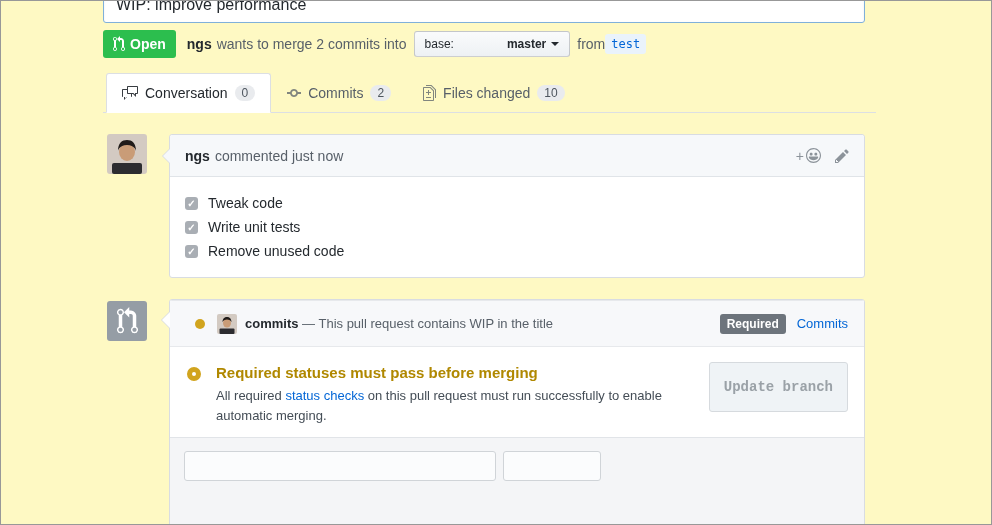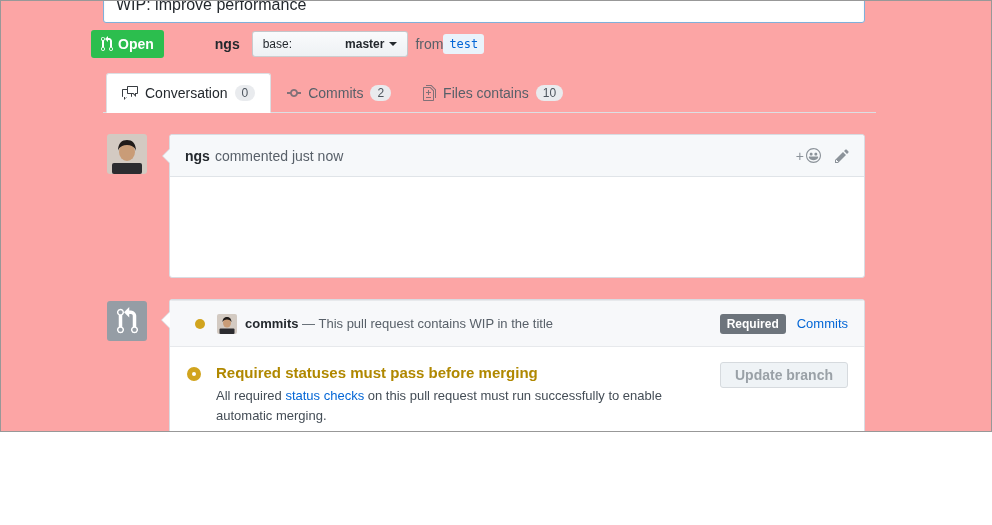--- a/index.html
+++ b/index.html
@@ -1,30 +1,30 @@
 <!DOCTYPE html>
 <html><head>
 <meta charset="utf-8">
 <style>
   * { margin:0; padding:0; box-sizing:border-box; }
   body { background:#fff; font-family:"Liberation Sans", sans-serif; }
   .screen {
-    position:relative; width:992px; height:432px; overflow:hidden;
-    background:#fca5a5; border:1px solid #989898; color:#24292e;
+    position:relative; width:992px; height:525px; overflow:hidden;
+    background:#fef9c3; border:1px solid #989898; color:#24292e;
   }
   
   .title-input {
     position:absolute; left:102px; top:-14px; width:762px; height:36px;
     border:1px solid #7fb0da; border-radius:3px; background:#fff;
     padding:0 12px; font-size:16px; color:#24292e; outline:none;
     font-family:"Liberation Sans", sans-serif;
     box-shadow: inset 0 1px 2px rgba(27,31,35,.08);
   }
   
-  .state-row { position:absolute; left:90px; top:29px; height:28px; display:flex; align-items:center;gap:40px; }
+  .state-row { position:absolute; left:102px; top:29px; height:28px; display:flex; align-items:center; }
   .state-badge {
     display:inline-flex; align-items:center; gap:5px; height:28px; padding:0 10px;
     background:#2cbe4e; color:#fff; font-size:14px; font-weight:bold; border-radius:3px;
   }
   .meta { display:flex; align-items:center; font-size:14px; color:#586069; margin-left:11px; white-space:nowrap; }
   .meta .author { color:#24292e; font-weight:bold; margin-right:5px; }
   .base-btn {
     display:inline-flex; align-items:center; gap:5px; height:26px; padding:0 10px; margin:0 7px;
     background:linear-gradient(#fafbfc,#eef1f4); border:1px solid rgba(27,31,35,.2);
     border-radius:3px; font-size:12px; color:#24292e; cursor:pointer;
@@ -102,22 +102,22 @@
   .check-text b { color:#24292e; font-weight:bold; }
   .required-badge { margin-left:auto; background:#6d747c; color:#fff; font-size:12px; font-weight:bold; padding:3px 7px; border-radius:3px; }
   .details-link { color:#0366d6; font-size:13px; margin-left:11px; text-decoration:none; }
   .section-required { position:relative; height:90px; padding:17px 16px 0 16px; }
   .section-required .ring { top:20px; }
   .req-title { margin-left:30px; font-size:15px; font-weight:bold; color:#b08800; }
   .req-body { margin-left:30px; margin-top:5px; font-size:13px; color:#444d56; max-width:482px; line-height:1.55; }
   .req-body a { color:#0366d6; text-decoration:none; }
   .update-btn {
     position:absolute; right:16px; top:15px; background:#eff3f6; border:1px solid #d6dade;
-    color:#9aa1a7; font-weight:bold; font-size:14px; padding:4px 14px; border-radius:3px;
-    font-family:Liberation Sans, sans-serif;
+    color:#9aa1a7; font-weight:bold; font-size:14px; padding:16px 14px; border-radius:3px;
+    font-family:Liberation Mono, monospace;
   }
   .merge-footer { background:#f4f5f7; border-top:1px solid #e1e4e8; height:100%; padding:13px 0 0 14px; }
   .sliver-btn { display:inline-block; vertical-align:top; height:30px; background:#fbfcfd; border:1px solid #d0d4d8; border-radius:3px; }
   .sliver-btn.main { width:312px; }
   .sliver-btn.caret { width:98px; margin-left:3px; }
 </style>
 </head>
 <body>
 
 <div class="screen">
@@ -126,20 +126,21 @@
 
   <div class="state-row">
     <span class="state-badge">
       <svg width="12" height="16" viewBox="0 0 12 16" fill="#fff">
           <path d="M11 11.28V5c-.03-.78-.34-1.47-.94-2.06C9.46 2.35 8.78 2.03 8 2H7V0L4 3l3 3V4h1c.27.02.48.11.69.31.21.2.3.42.31.69v6.28A1.993 1.993 0 0 0 10 15a1.993 1.993 0 0 0 1-3.72zm-1 2.92c-.66 0-1.2-.55-1.2-1.2 0-.65.55-1.2 1.2-1.2.65 0 1.2.55 1.2 1.2 0 .65-.55 1.2-1.2 1.2zM4 3c0-1.11-.89-2-2-2a1.993 1.993 0 0 0-1 3.72v6.56A1.993 1.993 0 0 0 2 15a1.993 1.993 0 0 0 1-3.72V4.72c.59-.34 1-.98 1-1.72zm-.8 10c0 .66-.55 1.2-1.2 1.2-.65 0-1.2-.55-1.2-1.2 0-.65.55-1.2 1.2-1.2.65 0 1.2.55 1.2 1.2zM2 4.2C1.34 4.2.8 3.65.8 3c0-.65.55-1.2 1.2-1.2.65 0 1.2.55 1.2 1.2 0 .65-.55 1.2-1.2 1.2z"></path>
         </svg>
       <span>Open</span>
     </span>
     <span class="meta">
       <span class="author">ngs</span>
+      <span>wants to merge 2 commits into</span>
       <span class="base-btn">
         <span>base:</span>
         <b>master</b>
         <span class="caret-down"></span>
       </span>
       <span>from</span>
       <span class="branch-pill">test</span>
     </span>
   </div>
 
@@ -155,21 +156,21 @@
       <svg width="14" height="16" viewBox="0 0 14 16" fill="currentColor">
           <path d="M10.86 7c-.45-1.72-2-3-3.86-3-1.86 0-3.41 1.28-3.86 3H0v2h3.14c.45 1.72 2 3 3.86 3 1.86 0 3.41-1.28 3.86-3H14V7h-3.14zM7 10.2c-1.22 0-2.2-.98-2.2-2.2 0-1.22.98-2.2 2.2-2.2 1.22 0 2.2.98 2.2 2.2 0 1.22-.98 2.2-2.2 2.2z"></path>
         </svg>
       <span>Commits</span>
       <span class="count">2</span>
     </div>
     <div class="tab">
       <svg width="13" height="16" viewBox="0 0 13 16" fill="currentColor">
           <path d="M6 7h2v1H6v2H5V8H3V7h2V5h1v2zm-3 6h5v-1H3v1zM7.5 2L11 5.5V15c0 .55-.45 1-1 1H1c-.55 0-1-.45-1-1V3c0-.55.45-1 1-1h6.5zM10 6L7 3H1v12h9V6zM8.5 0H3v1h5l4 4v8h1V4.5L8.5 0z"></path>
         </svg>
-      <span>Files contains</span>
+      <span>Files changed</span>
       <span class="count">10</span>
     </div>
   </div>
 
   <div class="avatar-lg">
     <svg viewBox="0 0 40 40">
         <rect width="40" height="40" fill="#d3cac2"></rect>
         <ellipse cx="20" cy="18" rx="8" ry="9" fill="#c99c77"></ellipse>
         <path d="M11 17c0-8 4-11 9-11s9 3 9 11c0 0-1-6-9-6s-9 6-9 6z" fill="#201b19"></path>
         <rect x="5" y="29" width="30" height="11" rx="2" fill="#2c2c30"></rect>
@@ -184,20 +185,34 @@
         <span class="reaction-btn">+<svg width="15" height="15" viewBox="0 0 16 16" fill="currentColor">
               <path d="M8 0C3.58 0 0 3.58 0 8s3.58 8 8 8 8-3.58 8-8-3.58-8-8-8zm4.81 12.81a6.72 6.72 0 0 1-2.17 1.45c-.83.36-1.72.53-2.64.53-.92 0-1.81-.17-2.64-.53-.81-.34-1.55-.83-2.17-1.45a6.773 6.773 0 0 1-1.45-2.17A6.59 6.59 0 0 1 1.21 8c0-.92.17-1.81.53-2.64.34-.81.83-1.55 1.45-2.17.62-.62 1.36-1.11 2.17-1.45A6.59 6.59 0 0 1 8 1.21c.92 0 1.81.17 2.64.53.81.34 1.55.83 2.17 1.45.62.62 1.11 1.36 1.45 2.17.36.83.53 1.72.53 2.64 0 .92-.17 1.81-.53 2.64-.34.81-.83 1.55-1.45 2.17zM4 6.8v-.59c0-.66.53-1.19 1.2-1.19h.59c.66 0 1.19.53 1.19 1.19v.59c0 .67-.53 1.2-1.19 1.2H5.2C4.53 8 4 7.47 4 6.8zm5 0v-.59c0-.66.53-1.19 1.2-1.19h.59c.66 0 1.19.53 1.19 1.19v.59c0 .67-.53 1.2-1.19 1.2h-.59C9.53 8 9 7.47 9 6.8zm4 3.2c-.72 1.88-2.91 3-5 3s-4.28-1.13-5-3c-.14-.39.23-1 .66-1h8.59c.41 0 .89.61.75 1z"></path>
             </svg></span>
         <span class="edit-btn">
             <svg width="14" height="16" viewBox="0 0 14 16" fill="currentColor">
               <path d="M0 12v3h3l8-8-3-3-8 8zm3 2H1v-2h1v1h1v1zm10.3-9.3L12 6 9 3l1.3-1.3a.996.996 0 0 1 1.41 0l1.59 1.59c.39.39.39 1.02 0 1.41z"></path>
             </svg>
           </span>
       </span>
     </div>
+    <div class="comment-body">
+      <div class="task">
+        <span class="checkbox"></span>
+        <span>Tweak code</span>
+      </div>
+      <div class="task">
+        <span class="checkbox"></span>
+        <span>Write unit tests</span>
+      </div>
+      <div class="task">
+        <span class="checkbox"></span>
+        <span>Remove unused code</span>
+      </div>
+    </div>
   </div>
 
   <div class="timeline-icon">
     <svg width="21" height="28" viewBox="0 0 12 16" fill="#fff">
         <path d="M11 11.28V5c-.03-.78-.34-1.47-.94-2.06C9.46 2.35 8.78 2.03 8 2H7V0L4 3l3 3V4h1c.27.02.48.11.69.31.21.2.3.42.31.69v6.28A1.993 1.993 0 0 0 10 15a1.993 1.993 0 0 0 1-3.72zm-1 2.92c-.66 0-1.2-.55-1.2-1.2 0-.65.55-1.2 1.2-1.2.65 0 1.2.55 1.2 1.2 0 .65-.55 1.2-1.2 1.2zM4 3c0-1.11-.89-2-2-2a1.993 1.993 0 0 0-1 3.72v6.56A1.993 1.993 0 0 0 2 15a1.993 1.993 0 0 0 1-3.72V4.72c.59-.34 1-.98 1-1.72zm-.8 10c0 .66-.55 1.2-1.2 1.2-.65 0-1.2-.55-1.2-1.2 0-.65.55-1.2 1.2-1.2.65 0 1.2.55 1.2 1.2zM2 4.2C1.34 4.2.8 3.65.8 3c0-.65.55-1.2 1.2-1.2.65 0 1.2.55 1.2 1.2 0 .65-.55 1.2-1.2 1.2z"></path>
       </svg>
   </div>
 
   <div class="merge-box-wrap"></div>
   <div class="merge-box">

